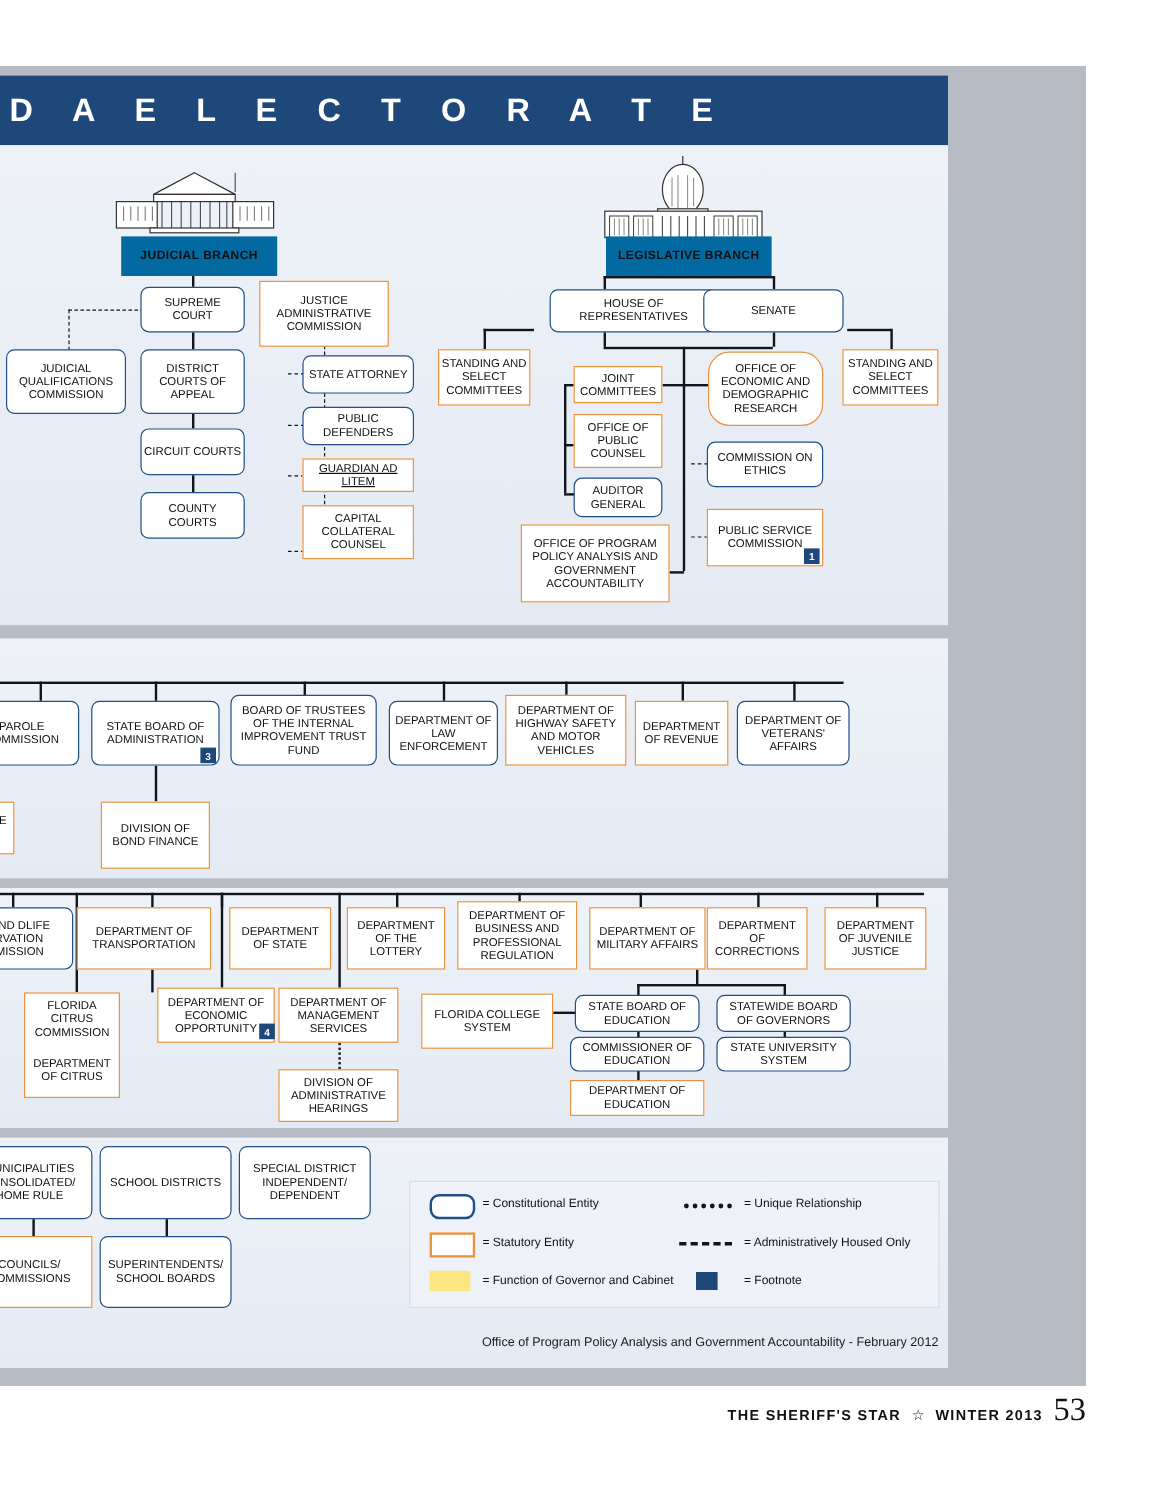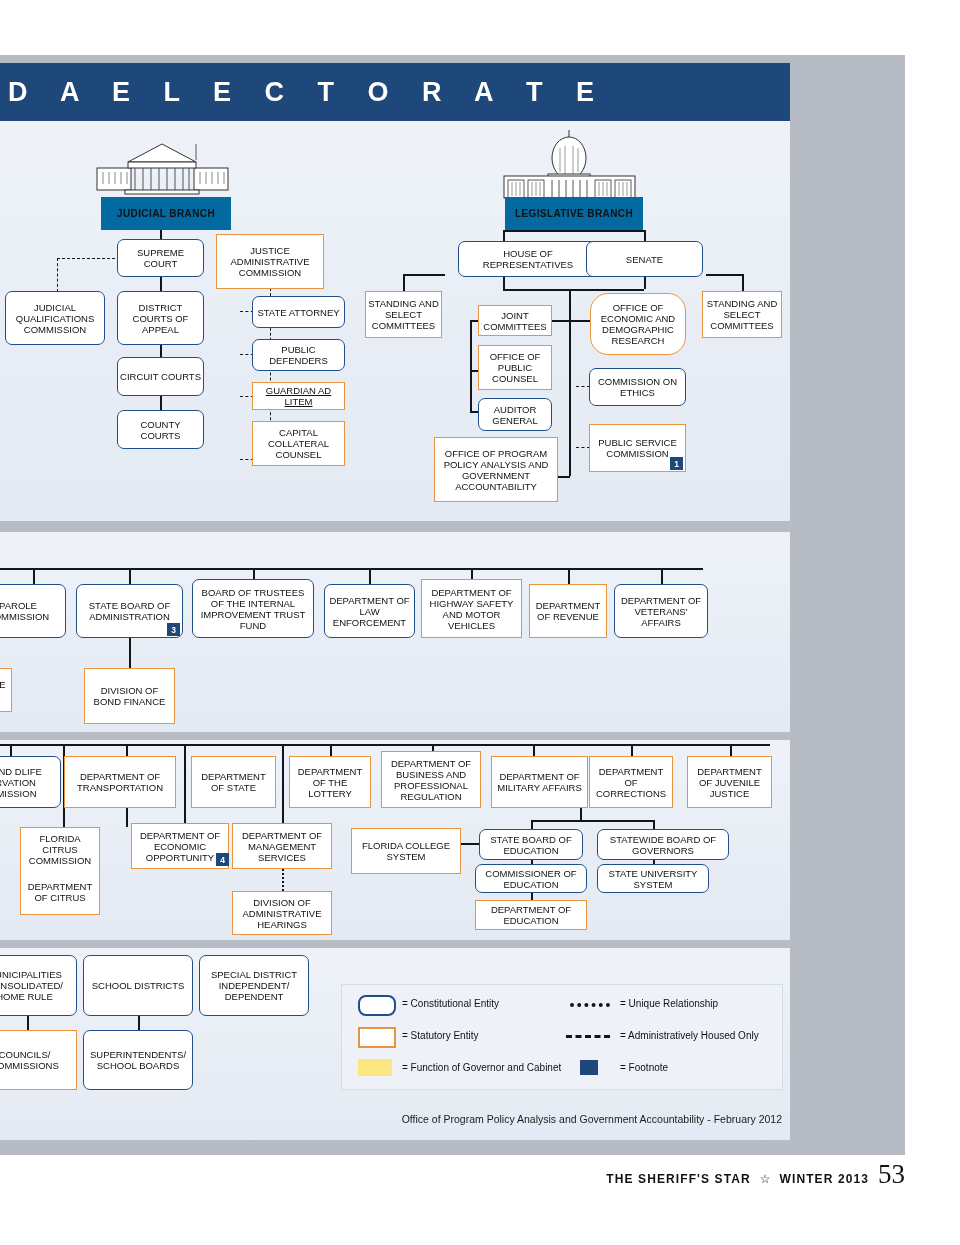--- a/index.html
+++ b/index.html
@@ -379,21 +379,21 @@
   </div>
 <div class="box const" style="left:479px;top:829px;width:104px;height:31px;">
   <span>STATE BOARD OF EDUCATION</span>
   </div>
 <div class="box const" style="left:475px;top:864px;width:112px;height:29px;">
   <span>COMMISSIONER OF EDUCATION</span>
   </div>
 <div class="box stat" style="left:475px;top:900px;width:112px;height:30px;">
   <span>DEPARTMENT OF EDUCATION</span>
   </div>
-<div class="box const" style="left:597px;top:829px;width:132px;height:31px;">
+<div class="box const" style="left:597px;top:829px;width:112px;height:31px;">
   <span>STATEWIDE BOARD OF GOVERNORS</span>
   </div>
 <div class="box const" style="left:597px;top:864px;width:112px;height:29px;">
   <span>STATE UNIVERSITY SYSTEM</span>
   </div>
 
 <div class="panel" id="panel-4"></div>
 
 <div class="ln lnv" style="left:27px;top:1016px;height:14px;"></div>
 <div class="ln lnv" style="left:138px;top:1016px;height:14px;"></div>

